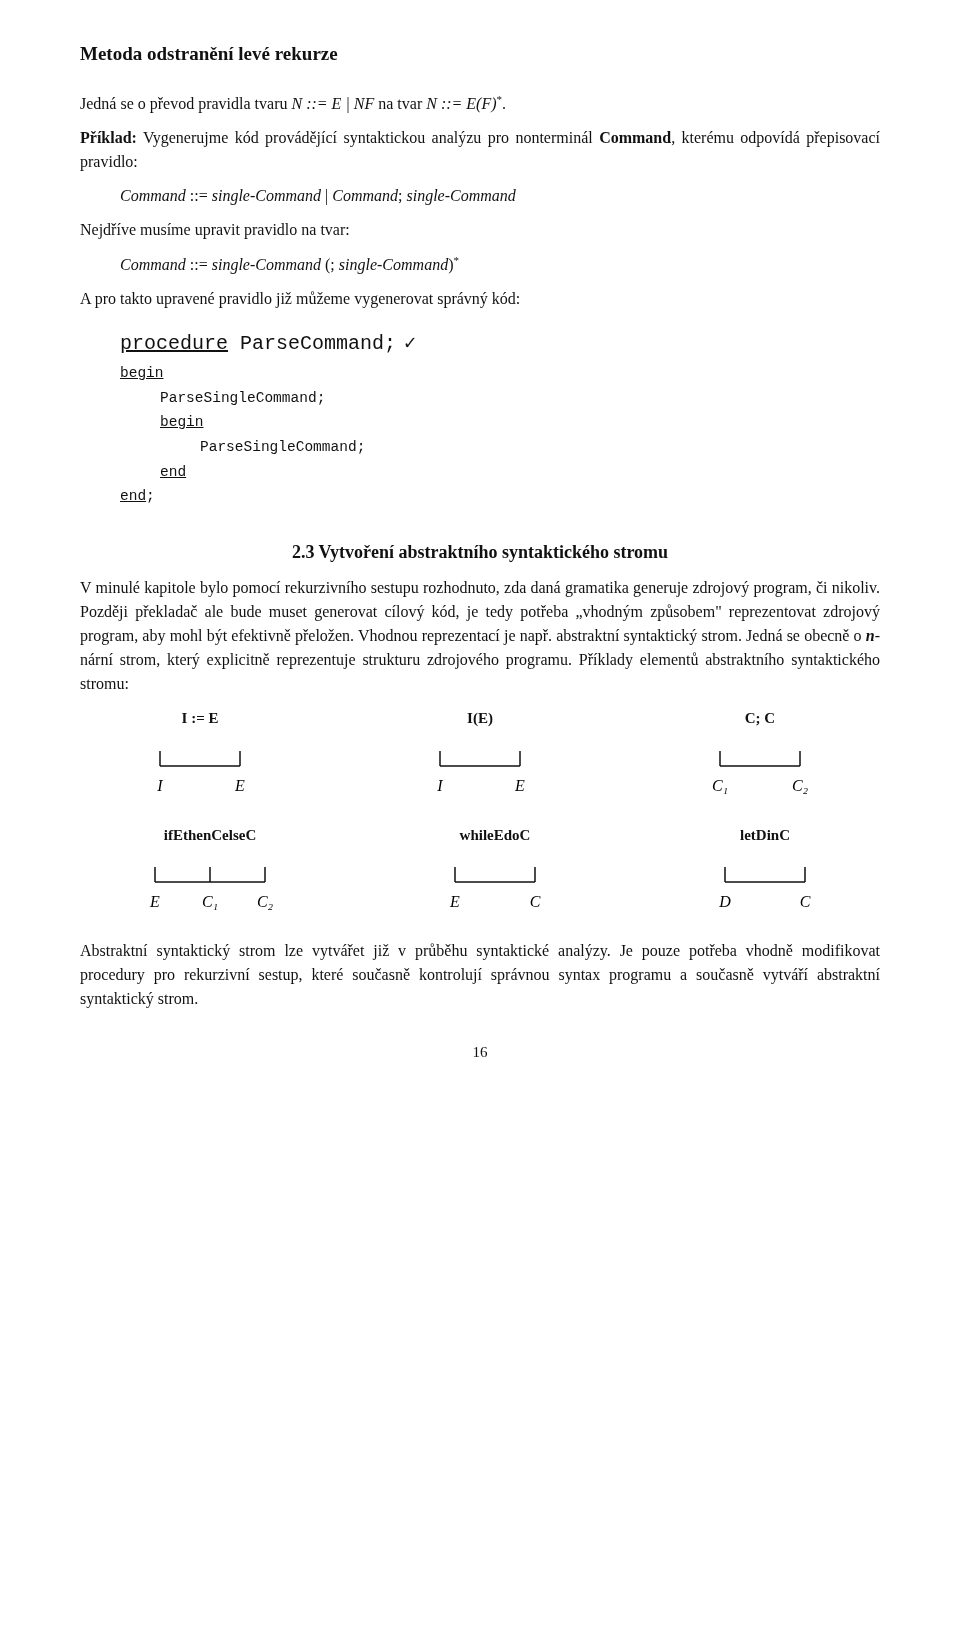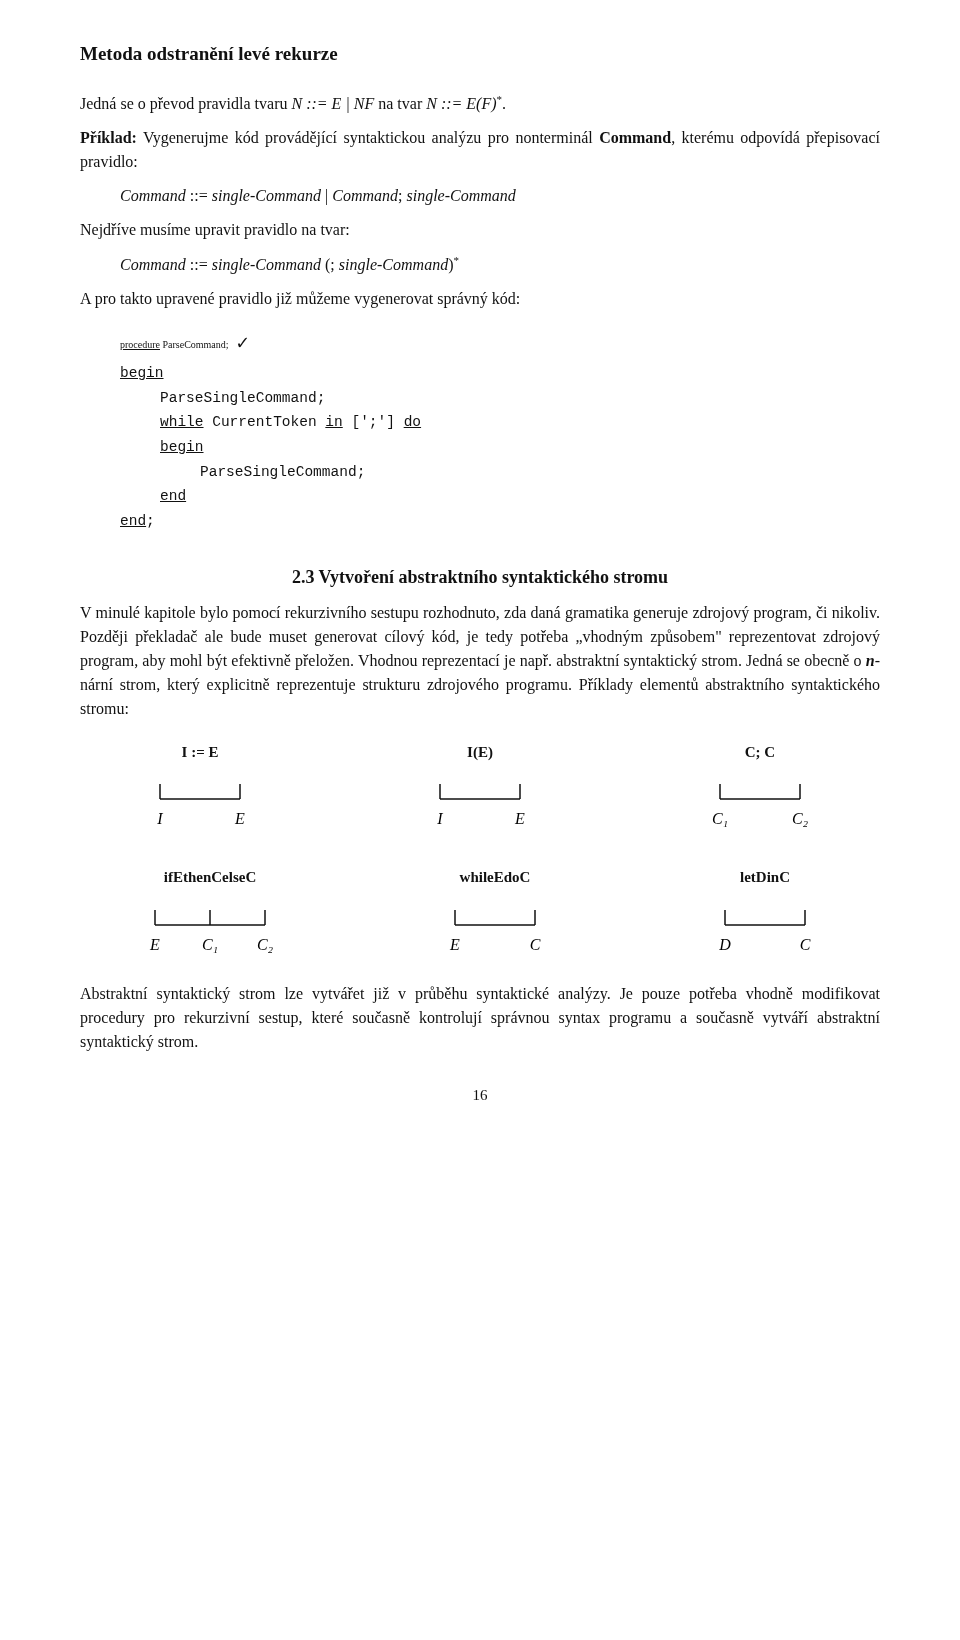--- a/index.html
+++ b/index.html
@@ -46,21 +46,21 @@
     }
     .indent1 { margin-left: 40px; }
     .indent2 { margin-left: 80px; }
 
     
     .trees-row {
       display: flex;
       flex-direction: row;
       justify-content: space-around;
       align-items: flex-start;
-      margin: 20px 0 10px 0;
+      margin: 11px 0 10px 0;
       gap: 40px;
     }
     .tree-group {
       display: flex;
       flex-direction: column;
       align-items: center;
     }
     .tree-label {
       font-size: 15px;
       margin-bottom: 4px;
@@ -78,22 +78,22 @@
 
     
     .math { font-style: italic; }
 
     
     .code-line {
       display: flex;
       align-items: center;
     }
     .code-line .mono-text {
-      font-family: Liberation Serif, serif;
-      font-size: 10px;
+      font-family: Liberation Mono, monospace;
+      font-size: 20px;
     }
   </style>
 </head>
 <body>
 
 <h2>Metoda odstranění levé rekurze</h2>
 
 <p>
   <span>Jedná se o převod pravidla tvaru </span><span class="math">N ::= E | NF</span><span> na tvar </span><span class="math">N ::= E(F)</span><sup>*</sup><span>.</span>
 </p>
@@ -115,23 +115,20 @@
 <p>A pro takto upravené pravidlo již můžeme vygenerovat správný kód:</p>
 
 <div class="code-block">
   <div class="code-line">
     <span class="underline mono-text">procedure</span>
     <span class="mono-text">&nbsp;ParseCommand;</span>
     <span class="checkmark">✓</span>
   </div>
   <div><span class="underline mono-text">begin</span></div>
   <div class="indent1"><span class="mono-text">ParseSingleCommand;</span></div>
-  <div class="indent1">
-    <span class="underline mono-text">while</span><span class="mono-text">&nbsp;CurrentToken&nbsp;</span><span class="underline mono-text">in</span><span class="mono-text">&nbsp;[';']&nbsp;</span><span class="underline mono-text">do</span>
-  </div>
   <div class="indent1"><span class="underline mono-text">begin</span></div>
   <div class="indent2"><span class="mono-text">ParseSingleCommand;</span></div>
   <div class="indent1"><span class="underline mono-text">end</span></div>
   <div><span class="underline mono-text">end</span><span class="mono-text">;</span></div>
 </div>
 
 <h3>
   <span>2.3</span>
   <span>Vytvoření abstraktního syntaktického stromu</span>
 </h3>

